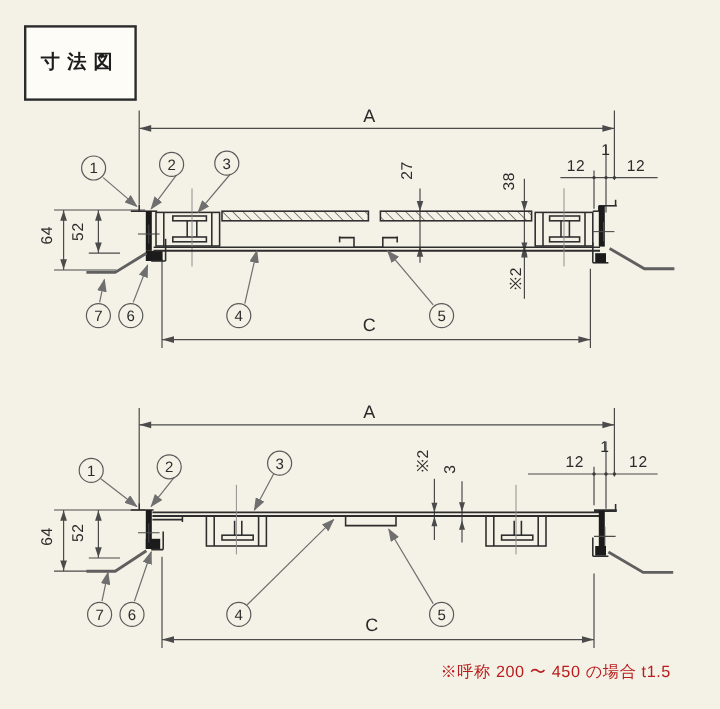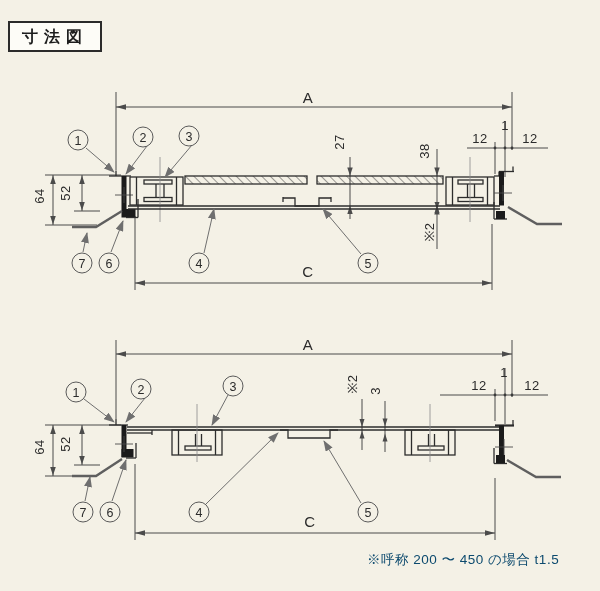--- a/index.html
+++ b/index.html
@@ -9,31 +9,31 @@
     font-family:"Liberation Sans", sans-serif;
     color:#2b2b2b;
   }
   svg{position:absolute;left:0;top:0;}
   .txt{position:absolute;transform:translate(-50%,-50%);white-space:nowrap;
        font-size:13px;color:#2b2b2b;letter-spacing:.5px;}
   .txt.rot{transform:translate(-50%,-50%) rotate(-90deg);}
   .txt.lbl{font-size:15px;}
   .model{position:absolute;font-size:20px;color:#1f1f1f;letter-spacing:1px;}
   .title-box{
-    position:absolute;left:8px;top:21px;height:27px;line-height:27px;
-    padding:0 12px;border:2px solid #2b2b2b;background:#fdfcf7;
+    position:absolute;left:20px;top:21px;height:27px;line-height:27px;
+    padding:16px 12px;border:2px solid #2b2b2b;background:#fdfcf7;
     font-size:16px;font-weight:bold;letter-spacing:6px;color:#1d1d1d;
   }
   .callout{
     position:absolute;width:21px;height:21px;border:1.4px solid #5a5a5a;
     border-radius:50%;transform:translate(-50%,-50%);
     font-size:12.5px;line-height:21px;text-align:center;color:#2b2b2b;
     background:transparent;box-sizing:border-box;
   }
-  .note{position:absolute;left:367px;top:551px;font-size:13.5px;color:#0c4a6e;letter-spacing:.5px;}
+  .note{position:absolute;left:367px;top:551px;font-size:13.5px;color:#b91c1c;letter-spacing:.5px;}
 </style>
 </head>
 <body>
 
 <div class="stage">
 
   <svg width="600" height="591" viewBox="0 0 600 591">
     <defs>
       <pattern id="hatch" width="6" height="6" patternUnits="userSpaceOnUse" patternTransform="rotate(-45)">
         <line x1="0" y1="0" x2="0" y2="6" stroke="#4a4a4a" stroke-width="1.1"></line>

